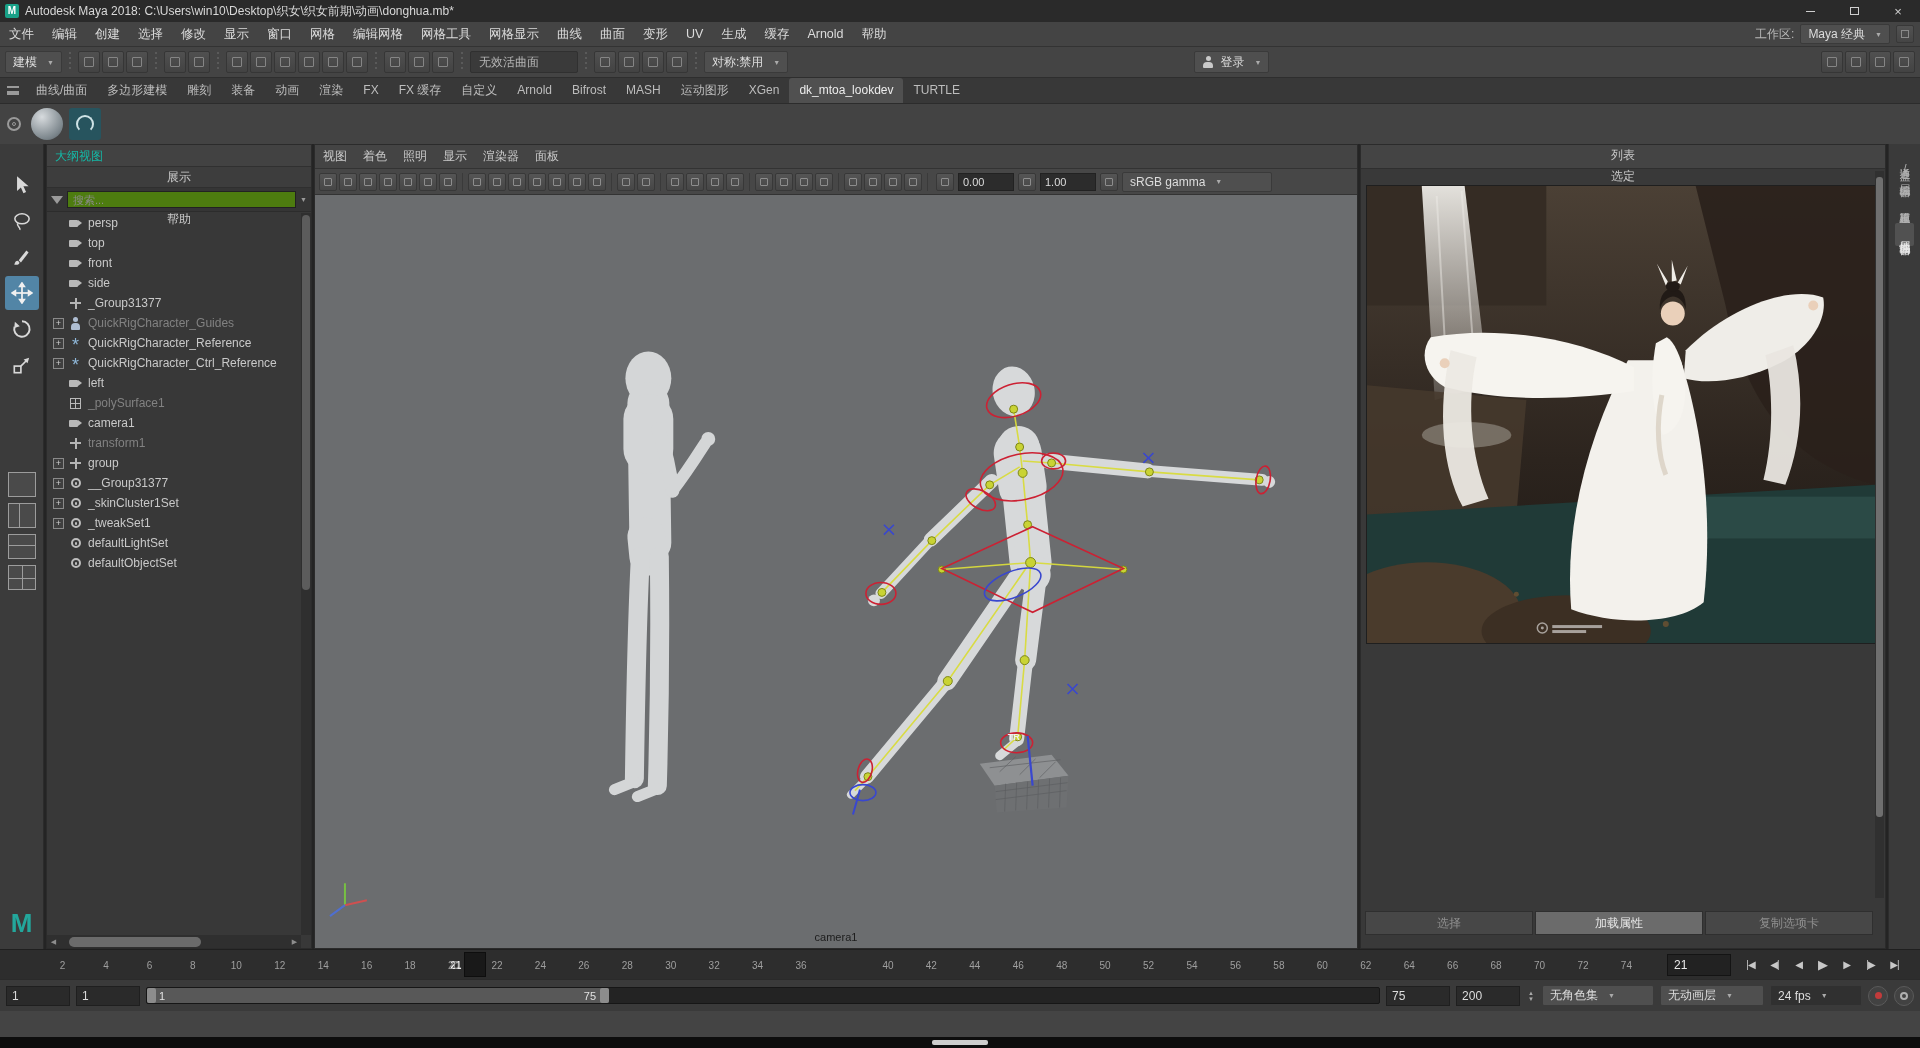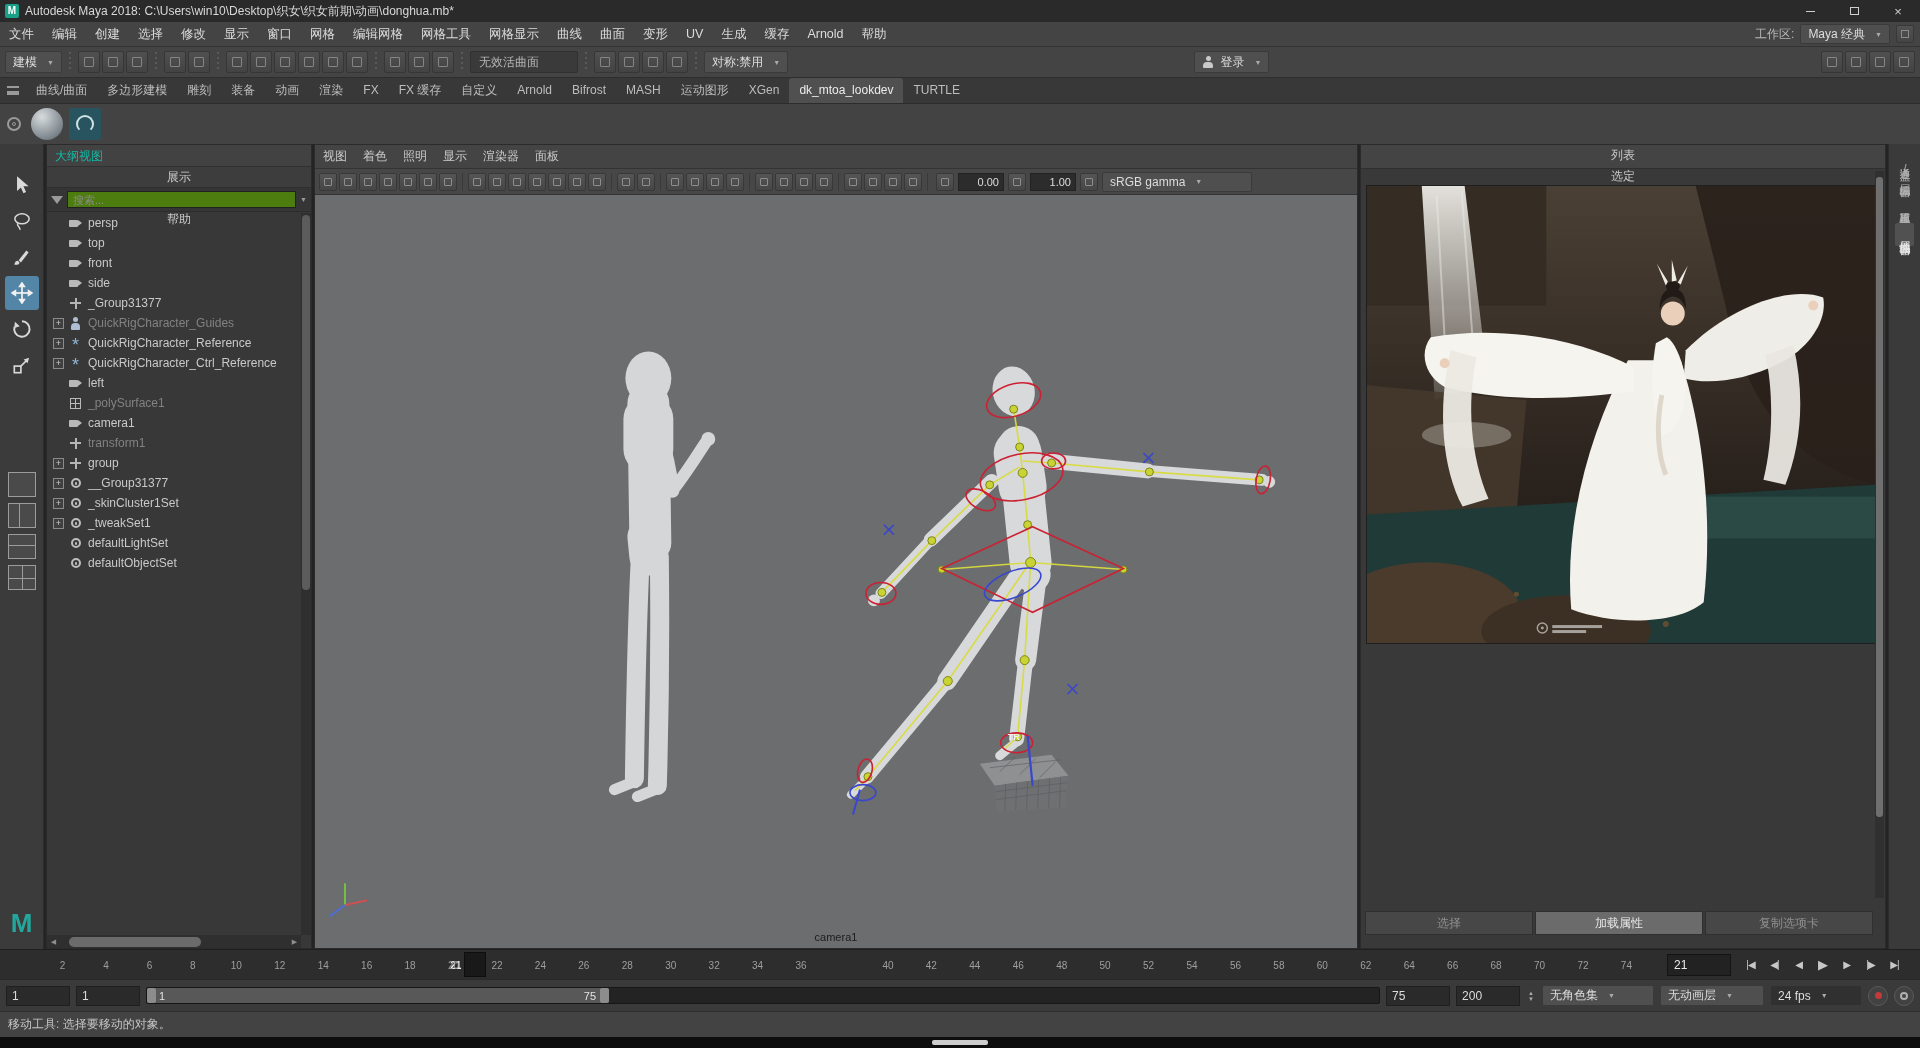--- a/index.html
+++ b/index.html
@@ -104,21 +104,21 @@
 .hs-handle{position:absolute;left:4%;width:58%;top:1.5px;bottom:1.5px;background:#6b6b6b;border-radius:5px;}
 
 
 .viewport{position:absolute;left:314px;top:0;width:1044px;height:100%;background:#6b6d6f;border:1px solid #2b2b2b;}
 .vp-menus{height:24px;background:#444;display:flex;align-items:center;border-bottom:1px solid #333;}
 .vp-iconrow{height:26px;background:#474747;border-bottom:1px solid #333;display:flex;align-items:center;padding:0 4px;gap:3px;}
 .vico{display:inline-block;width:18px;height:18px;border-radius:2px;background:linear-gradient(#555,#464646);border:1px solid #383838;position:relative;}
 .vico::after{content:"";position:absolute;inset:4px;border:1px solid #8d8d8d;border-radius:1px;}
 .vico-group{display:inline-flex;gap:2px;margin-right:5px;padding-right:5px;border-right:1px solid #3a3a3a;}
 .vp-exposure{display:inline-flex;align-items:center;gap:4px;}
-.vp-num{width:46px;height:18px;background:#2c2c2c;border:1px solid #222;color:#ddd;font-size:11px;text-align:right;padding:0 4px;font-family:inherit;}
+.vp-num{width:56px;height:18px;background:#2c2c2c;border:1px solid #222;color:#ddd;font-size:11px;padding:0 4px;font-family:inherit;}
 .vp-canvas-wrap{position:absolute;left:0;right:0;top:51px;bottom:0;}
 .vp-canvas-wrap svg.scene{width:100%;height:100%;display:block;}
 .camera-label{position:absolute;left:0;right:0;bottom:5px;text-align:center;color:#1d1d1d;font-size:11px;}
 
 
 .ae{position:absolute;left:1360px;top:0;width:526px;height:100%;background:#393939;border:1px solid #2b2b2b;}
 .ae-photo{position:absolute;left:5px;top:40px;width:510px;height:459px;border:1px solid #1f1f1f;}
 .ae-photo svg{width:100%;height:100%;display:block;}
 .ae-vscroll{position:absolute;right:1px;top:26px;bottom:50px;width:9px;background:#303030;}
 .ae-vscroll .handle{position:absolute;left:1px;right:1px;top:6px;height:88%;background:#6f6f6f;border-radius:3px;}
@@ -804,18 +804,17 @@
     <span class="combo" style="width:104px;">
         <span>无动画层</span>
       </span>
     <span class="combo fps" style="width:92px;">
         <span>24 fps</span>
       </span>
     <span class="key-ico"></span>
     <span class="prefs-ico"></span>
   </div>
 
-  <div class="help-row">移动工具: 选择要移动的对象。</div>
 
   <div class="taskbar">
       <span class="task-sliver"></span>
     </div>
 </div>
 
 </body></html>

